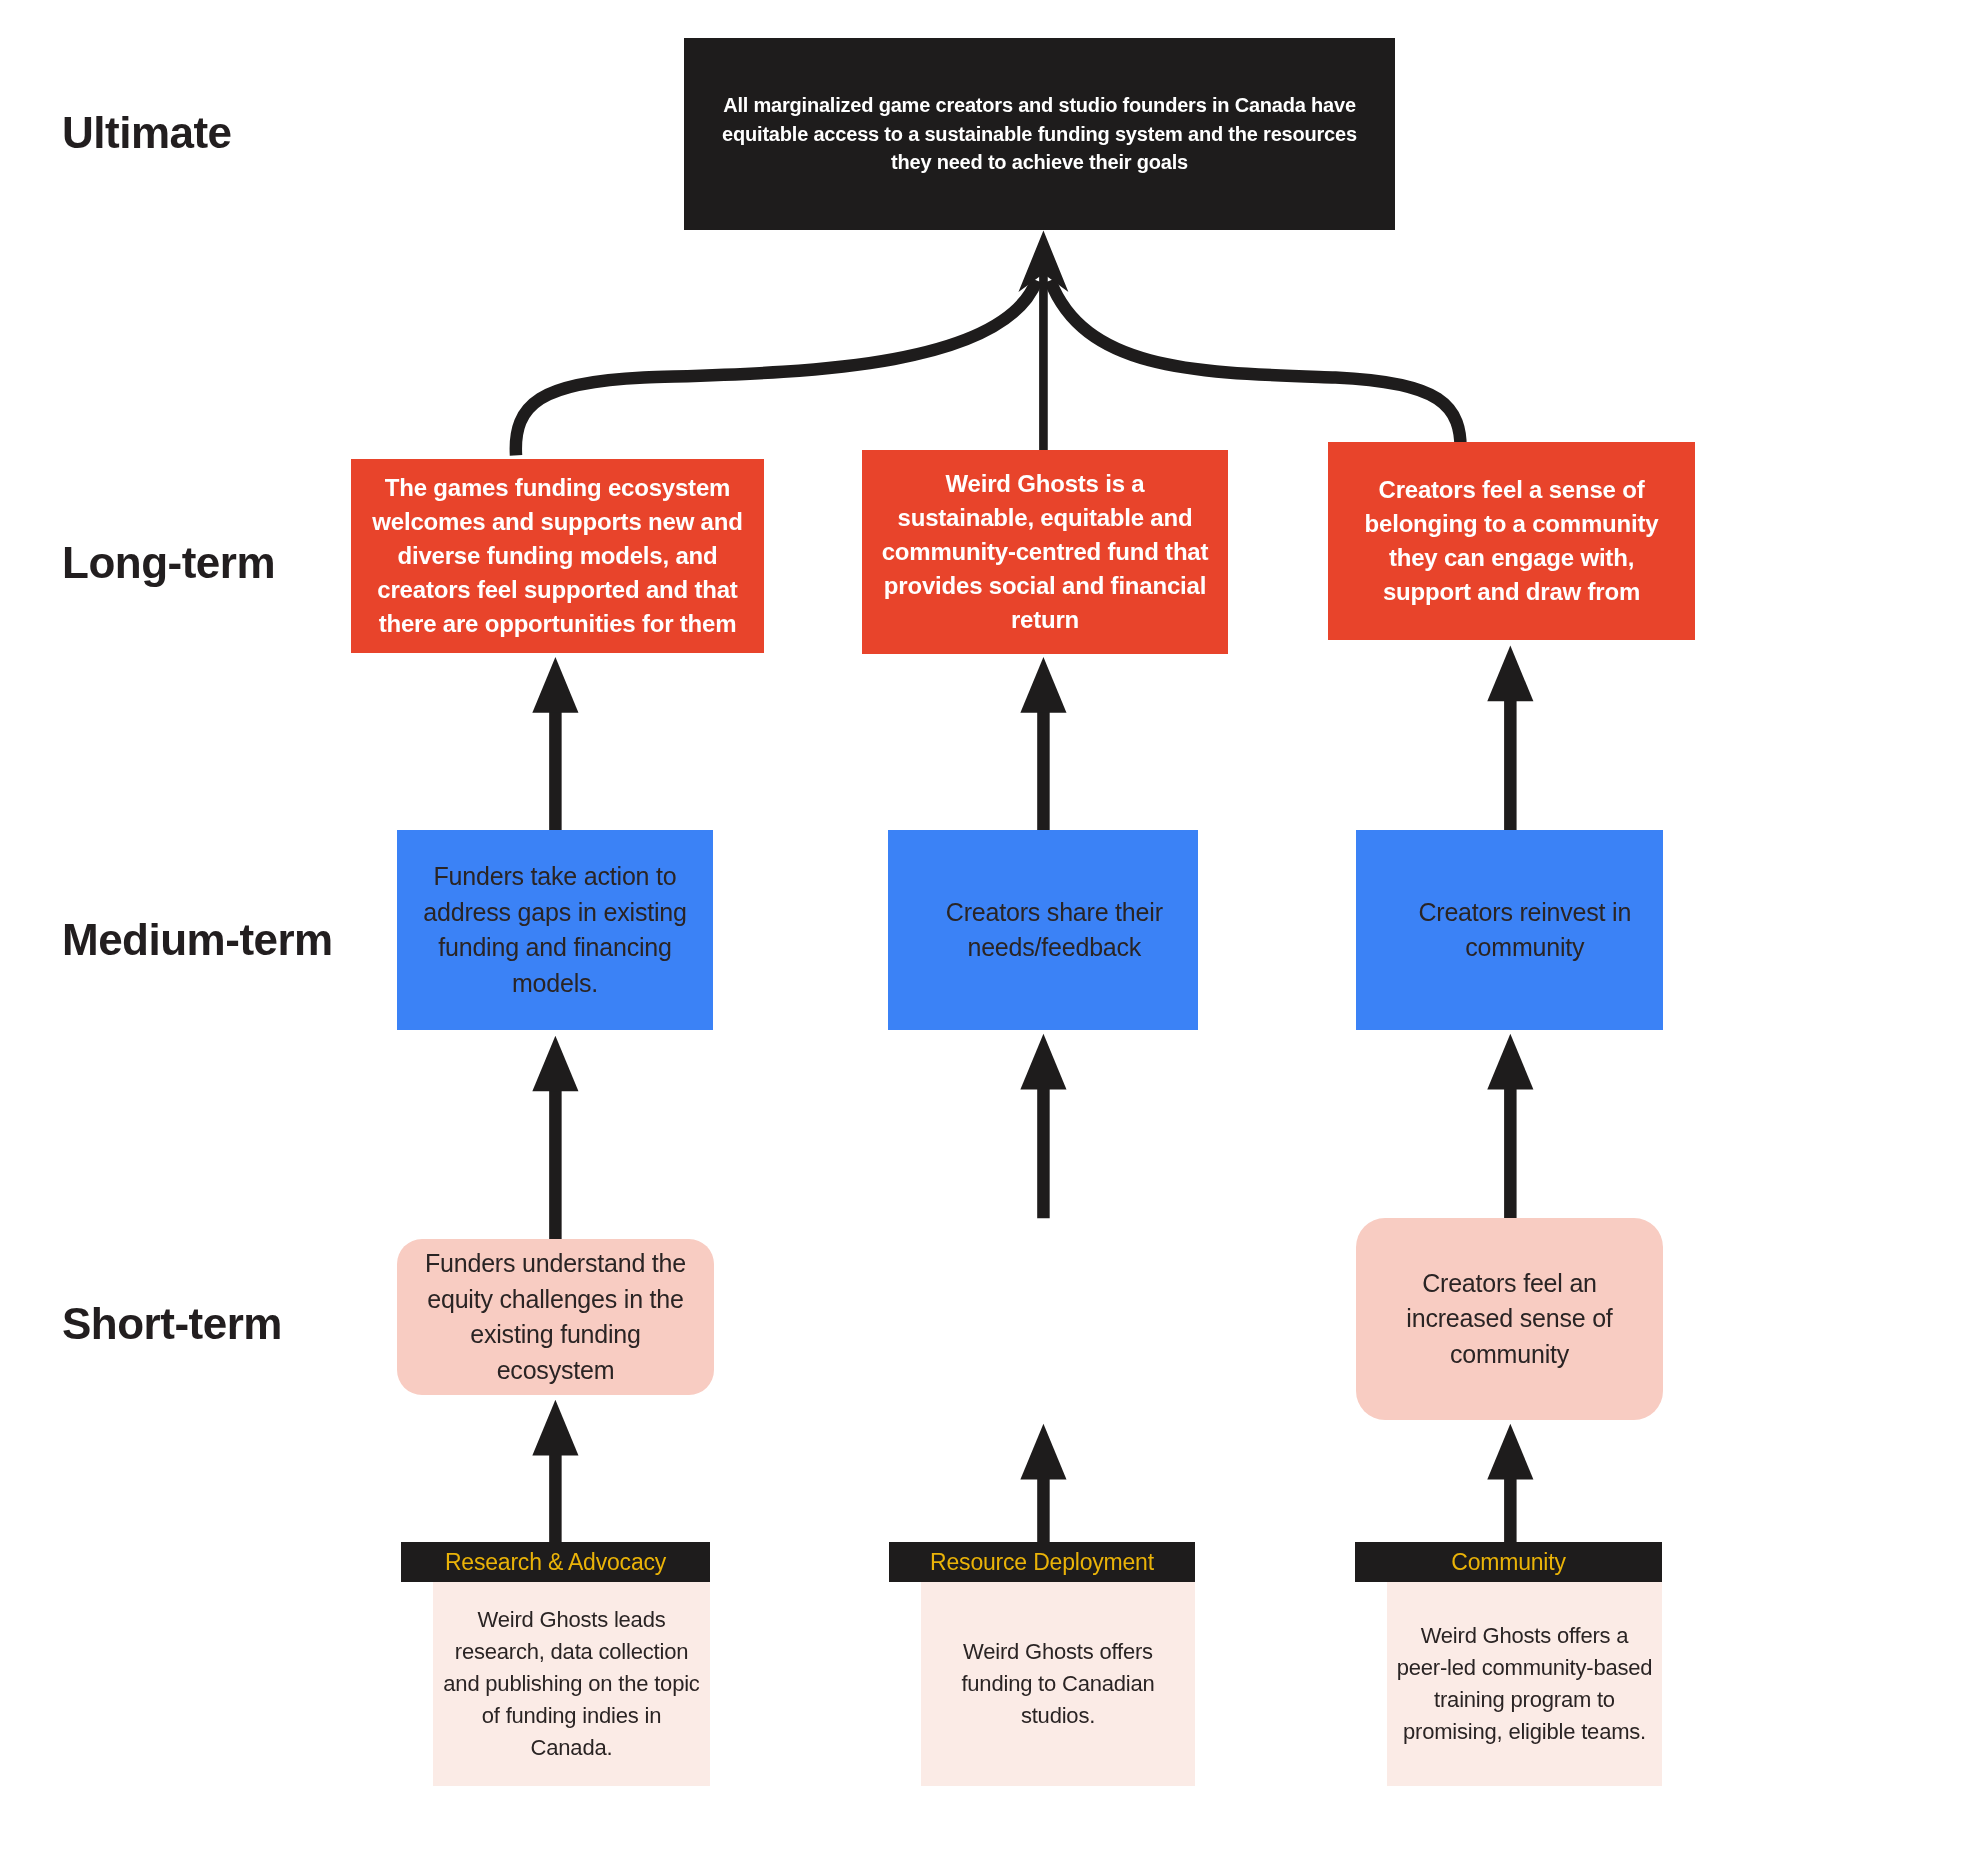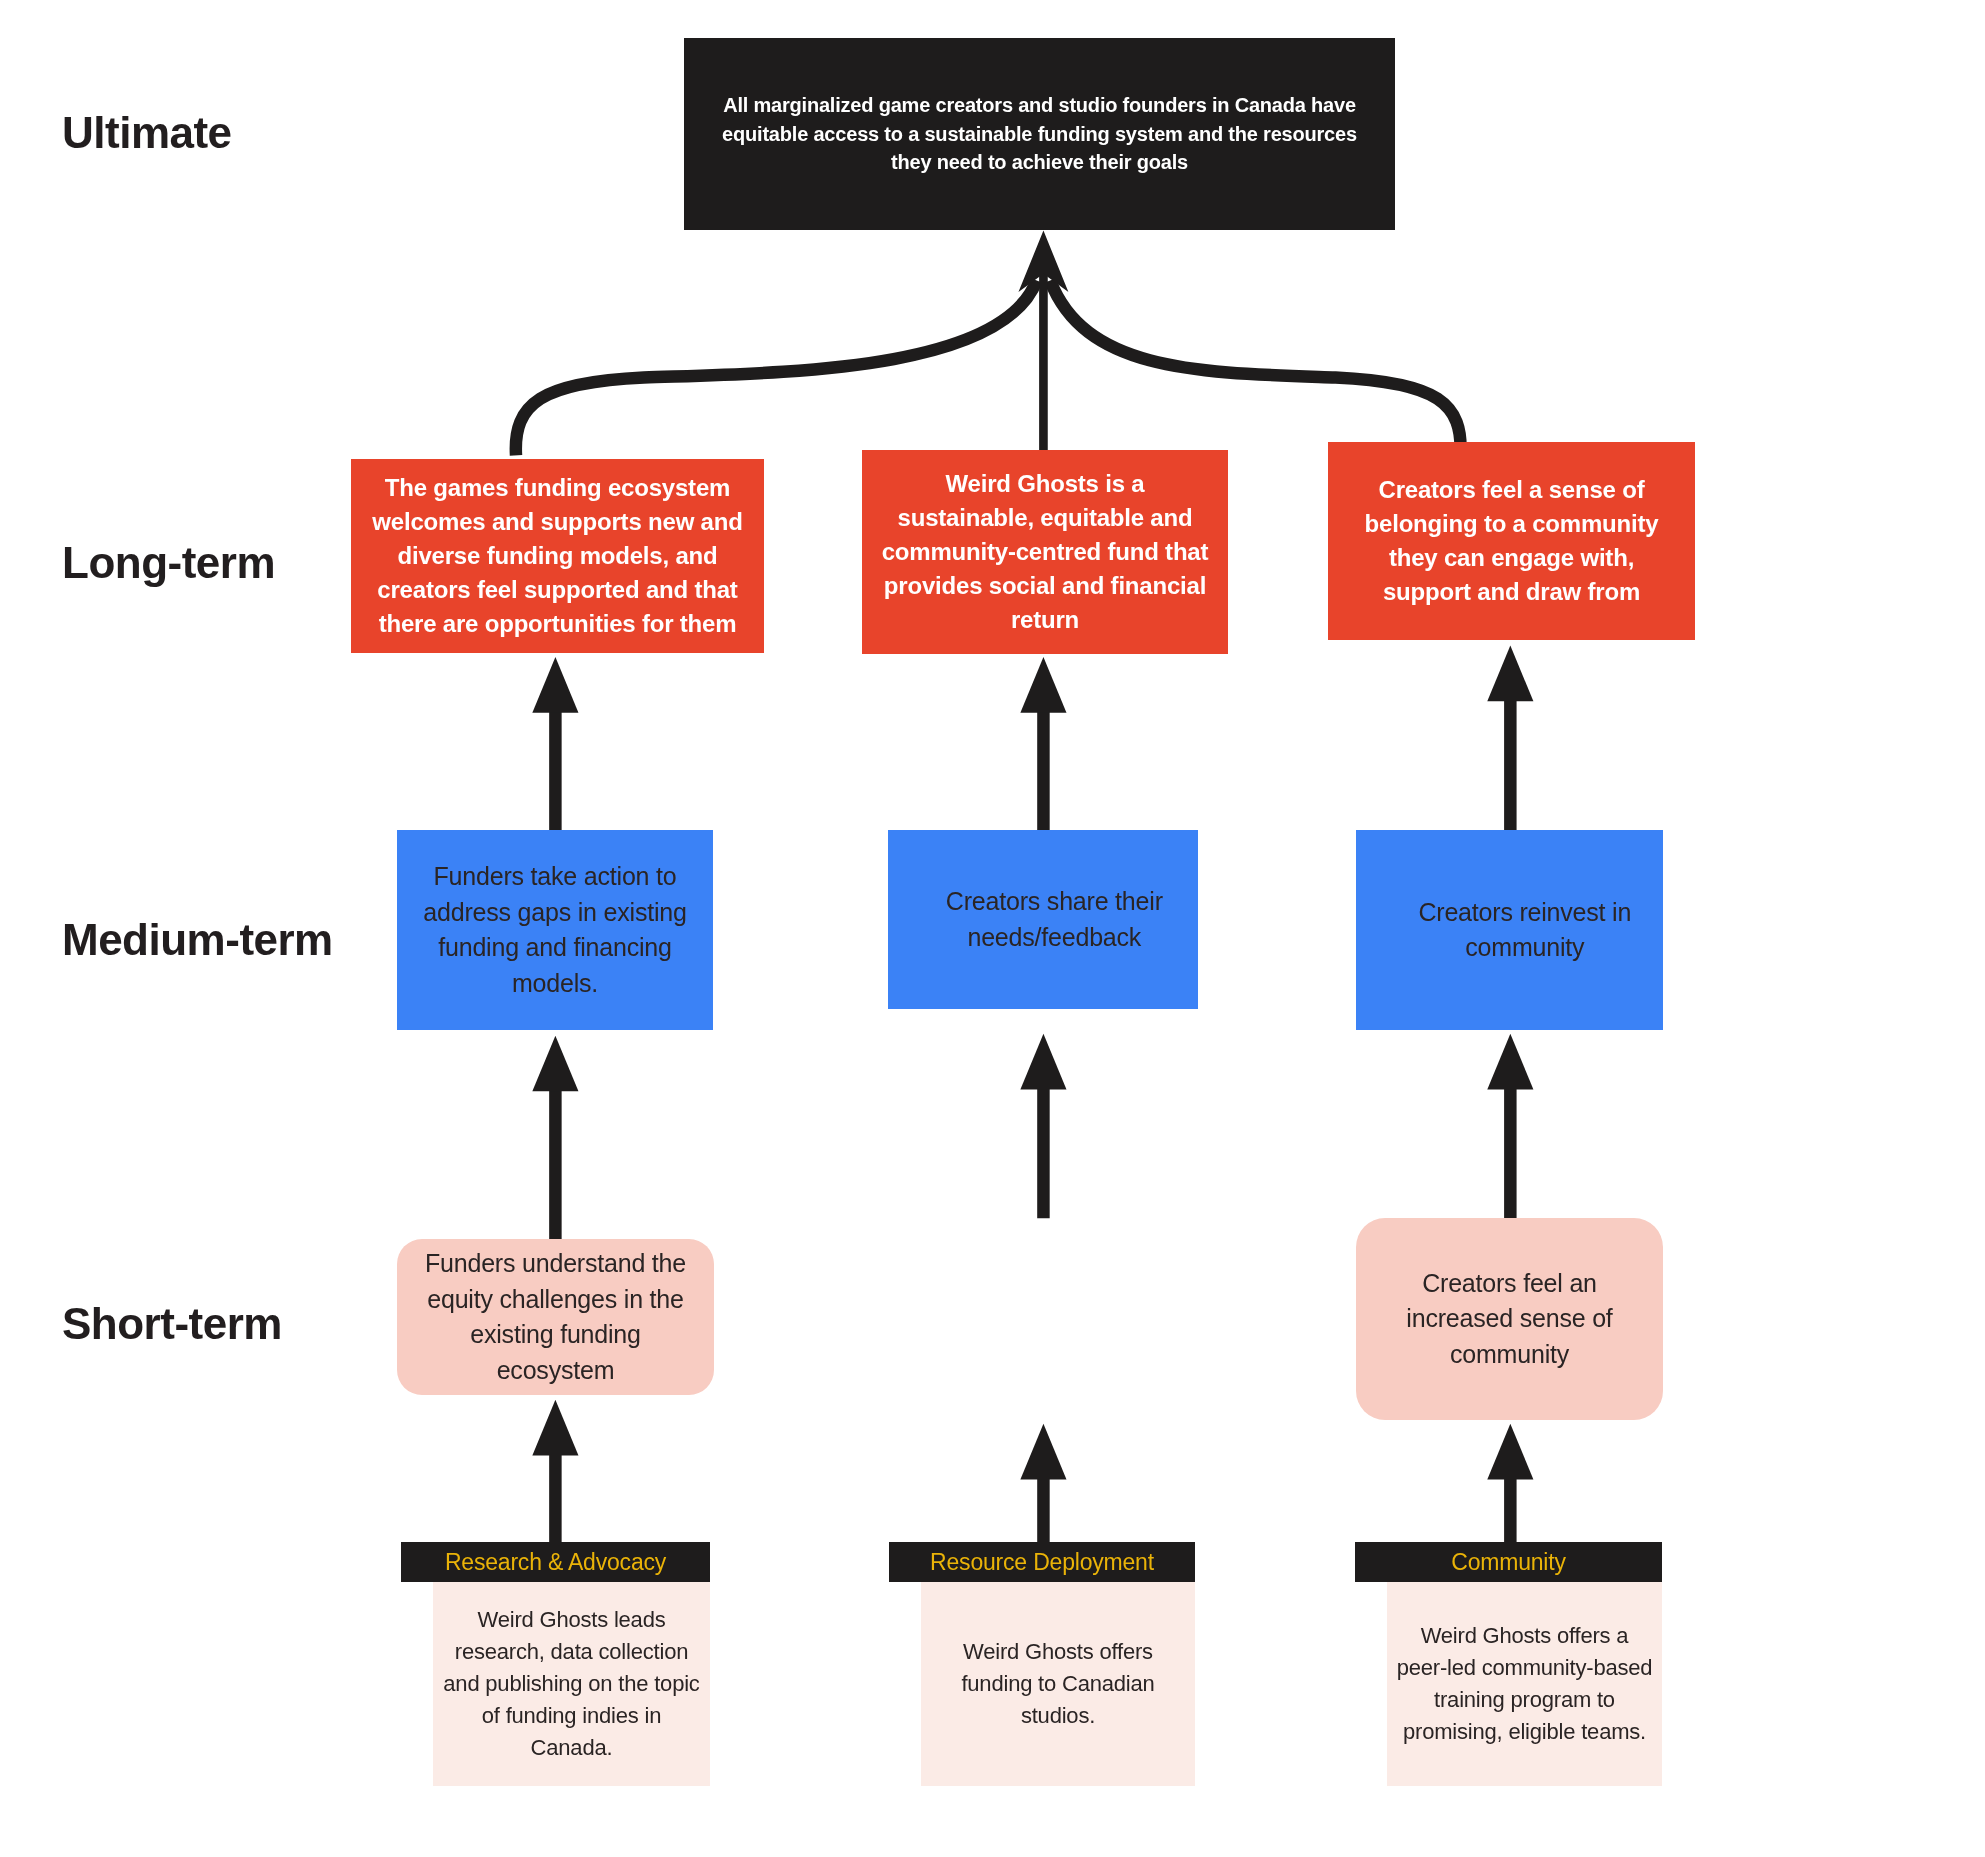--- a/index.html
+++ b/index.html
@@ -62,21 +62,21 @@
   #long-3 { left: 1328px; top: 442px; width: 367px; height: 198px; }
   .box-medium {
     background: #3b82f6;
     color: #2a2424;
     font-size: 25px;
     line-height: 1.42;
     padding: 11.5px 13.4px;
     letter-spacing: -0.2px;
   }
   #medium-1 { left: 397px; top: 830px; width: 316px; height: 200px; }
-  #medium-2 { left: 888px; top: 830px; width: 310px; height: 179px; padding-left: 36px; }
+  #medium-2 { left: 888px; top: 830px; width: 310px; height: 200px; padding-left: 36px; }
   #medium-3 { left: 1356px; top: 830px; width: 307px; height: 200px; padding-left: 44px; }
   .box-short {
     background: #f8ccc2;
     color: #2a2424;
     font-size: 25px;
     line-height: 1.42;
     padding: 9.6px 11.5px;
     letter-spacing: -0.2px;
   }
   #short-1 { left: 397px; top: 1239px; width: 317px; height: 156px; border-radius: 25px; }

